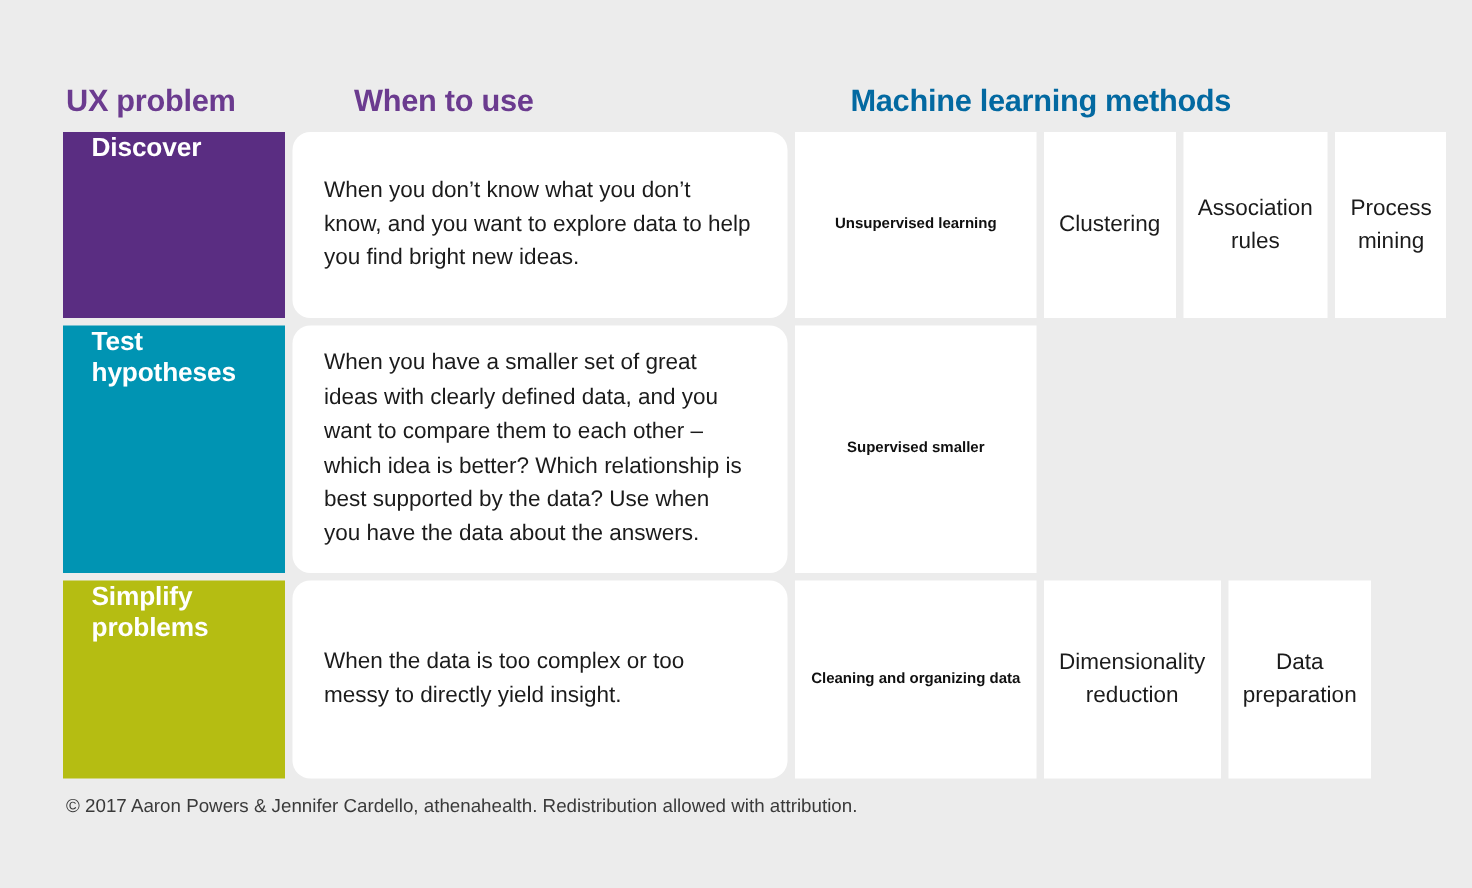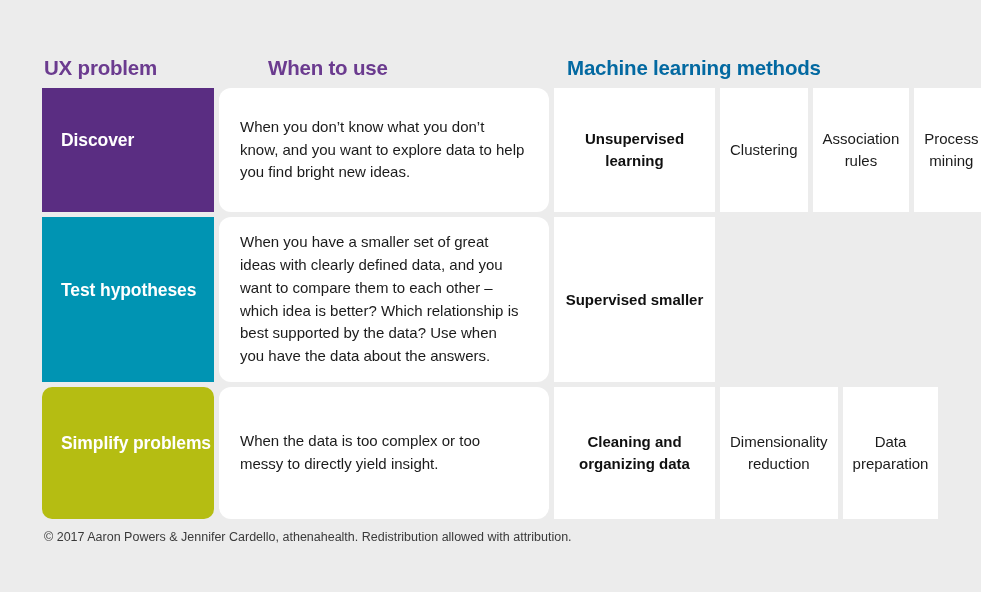--- a/index.html
+++ b/index.html
@@ -25,21 +25,21 @@
   }
   .col-header {
     position: absolute;
     font-size: 20.5px;
     font-weight: bold;
     color: #6b3b8f;
     letter-spacing: -0.2px;
     white-space: nowrap;
   }
   .hdr-ux       { left: 44px;  top: 0; }
-  .hdr-when     { left: 236px; top: 0; margin-left: 32px; }
+  .hdr-when     { left: 236px; top: 0; }
   .hdr-methods  { left: 567px; top: 0; }
 
   
   .matrix {
     position: absolute;
     left: 42px;
     top: 88px;
     width: 896px;
     display: flex;
     flex-direction: column;
@@ -49,25 +49,25 @@
     display: flex;
     gap: 5px;
     align-items: stretch;
   }
   .row-discover  { height: 124px; }
   .row-test      { height: 165px; }
   .row-simplify  { height: 132px; }
 
   
   .cell-problem {
-    width: 172px;
+    width: 148px;
     flex: none;
     display: flex;
     flex-direction: column;
-    justify-content: center;
+    justify-content: flex-start;
     box-sizing: border-box;
     padding: 0 0 18px 19px;
   }
   .cell-problem .label {
     color: #ffffff;
     font-size: 17.5px;
     font-weight: bold;
     line-height: 1.22;
     letter-spacing: -0.1px;
   }
@@ -94,21 +94,21 @@
     width: 161px;
     flex: none;
     background: #ffffff;
     display: flex;
     align-items: center;
     justify-content: center;
     box-sizing: border-box;
     padding: 0 8px;
   }
   .cell-family .label {
-    font-size: 15px;
+    font-size: 10px;
     font-weight: bold;
     line-height: 1.45;
     color: #101010;
     text-align: center;
   }
 
   
   .cell-methods {
     width: 213px;
     flex: none;
@@ -184,21 +184,21 @@
       <span class="body">When you have a smaller set of great ideas with clearly defined data, and you want to compare them to each other – which idea is better? Which relationship is best supported by the data? Use when you have the data about the answers.</span>
     </div>
     <div class="cell-family">
       <span class="label">Supervised smaller</span>
     </div>
     <div class="cell-methods">
     </div>
   </div>
 
   <div class="row row-simplify">
-    <div class="cell-problem" style="background: rgb(181, 189, 18); border-radius: 10px;">
+    <div class="cell-problem" style="background: rgb(181, 189, 18);">
       <span class="label">Simplify problems</span>
     </div>
     <div class="cell-when">
       <span class="body">When the data is too complex or too messy to directly yield insight.</span>
     </div>
     <div class="cell-family">
       <span class="label">Cleaning and organizing data</span>
     </div>
     <div class="cell-methods">
       <div class="method">

